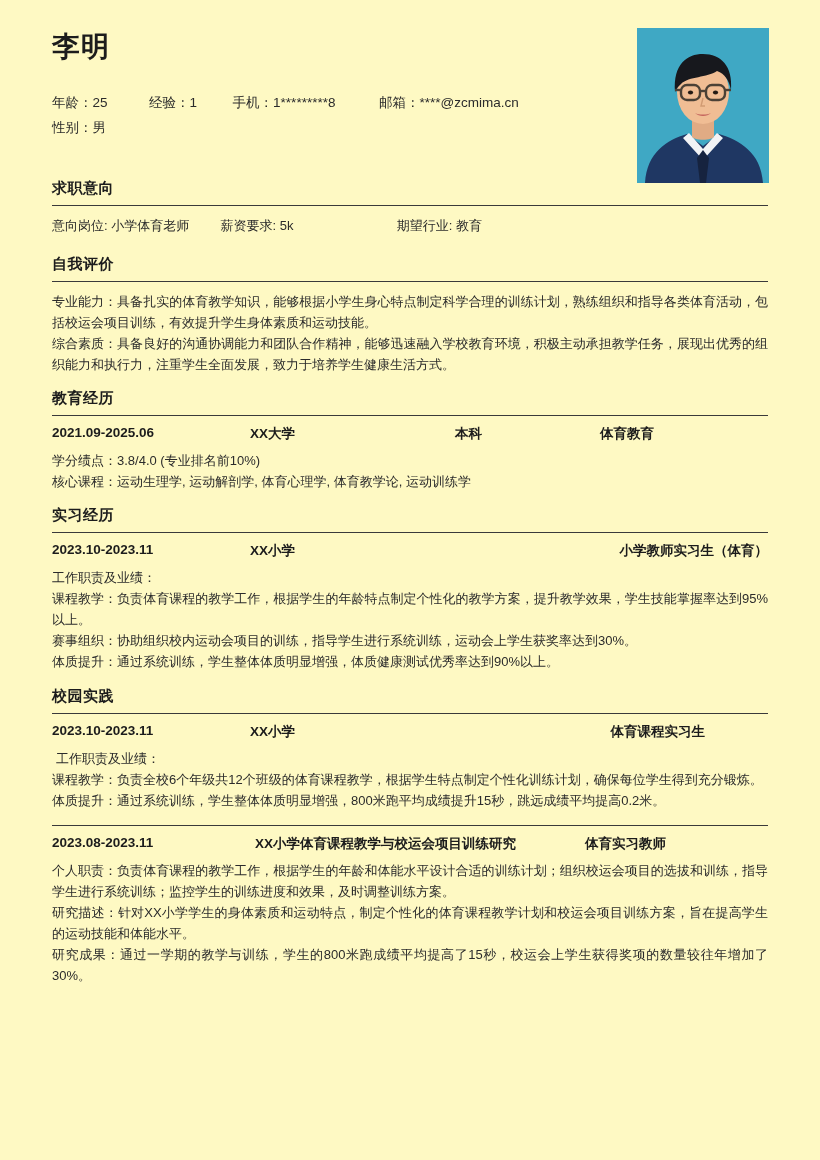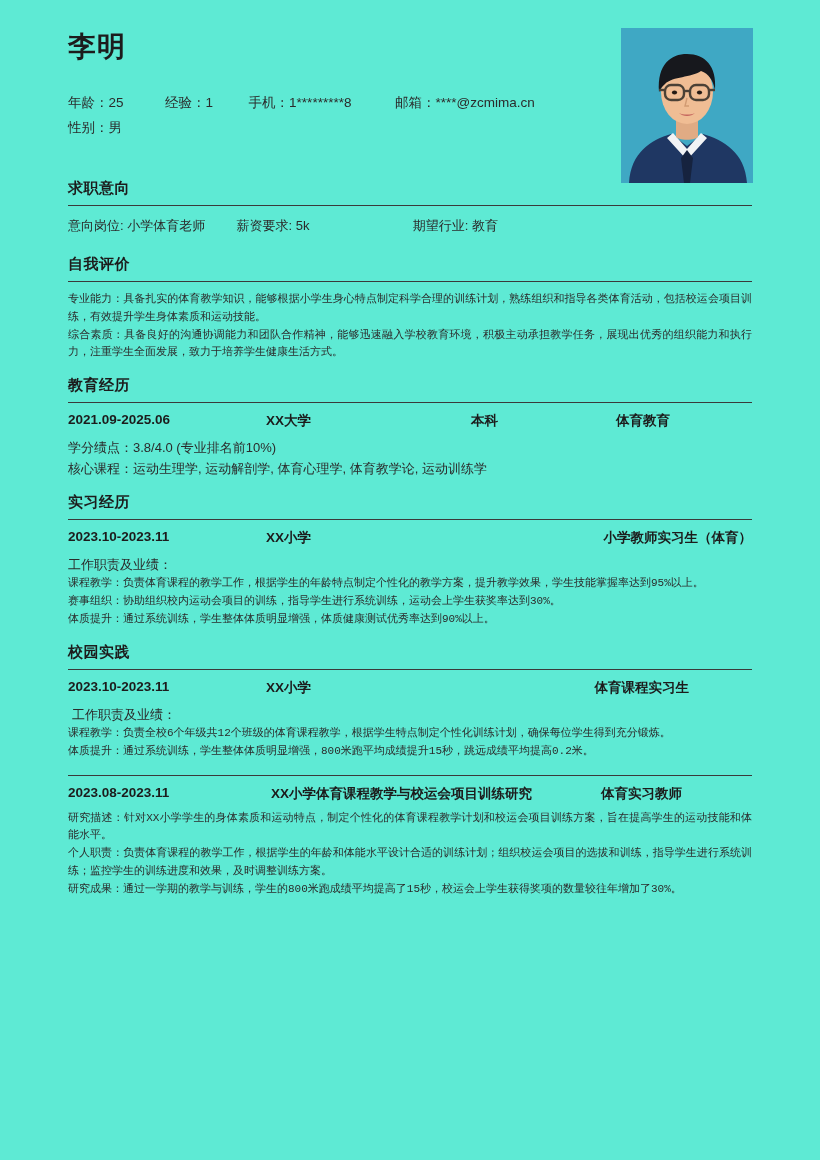--- a/index.html
+++ b/index.html
@@ -12,22 +12,22 @@
     height: 1160px;
     font-family: "Liberation Sans", "DejaVu Sans", sans-serif;
     color: #222222;
     -webkit-font-smoothing: antialiased;
   }
   .page {
     position: relative;
     width: 820px;
     height: 1160px;
     box-sizing: border-box;
-    padding: 0 68px;
-    background: #5eead4;
+    padding: 0 52px;
+    background: #fef9c3;
     overflow: hidden;
   }
 
   
   .header {
     position: relative;
     padding-top: 30px;
     height: 165px;
     box-sizing: border-box;
   }
@@ -73,26 +73,25 @@
     letter-spacing: 0.5px;
     padding-bottom: 7px;
   }
   .rule {
     border: 0;
     border-top: 1px solid #3a3a3a;
     margin: 0 0 9px 0;
     height: 0;
   }
   .para {
-    font-size: 11px;
+    font-size: 13px;
     line-height: 1.62;
     color: #2b2b2b;
     margin: 0;
     text-align: justify;
-    font-family: Liberation Mono, monospace;
   }
 
   
   .intent-row {
     font-size: 13px;
     color: #2b2b2b;
     white-space: nowrap;
     padding: 2px 0 6px 0;
   }
   .intent-gap1 { display: inline-block; width: 24px; }
@@ -243,18 +242,18 @@
     <p class="para">体质提升：通过系统训练，学生整体体质明显增强，800米跑平均成绩提升15秒，跳远成绩平均提高0.2米。</p>
   </div>
 
   <div class="section">
     <hr class="rule">
     <div class="entry-row">
       <span class="c-date">2023.08-2023.11</span>
       <span class="c-proj">XX小学体育课程教学与校运会项目训练研究</span>
       <span class="c-role-mid">体育实习教师</span>
     </div>
+    <p class="para">个人职责：负责体育课程的教学工作，根据学生的年龄和体能水平设计合适的训练计划；组织校运会项目的选拔和训练，指导学生进行系统训练；监控学生的训练进度和效果，及时调整训练方案。</p>
     <p class="para">研究描述：针对XX小学学生的身体素质和运动特点，制定个性化的体育课程教学计划和校运会项目训练方案，旨在提高学生的运动技能和体能水平。</p>
-    <p class="para">个人职责：负责体育课程的教学工作，根据学生的年龄和体能水平设计合适的训练计划；组织校运会项目的选拔和训练，指导学生进行系统训练；监控学生的训练进度和效果，及时调整训练方案。</p>
     <p class="para">研究成果：通过一学期的教学与训练，学生的800米跑成绩平均提高了15秒，校运会上学生获得奖项的数量较往年增加了30%。</p>
   </div>
 
 </div>
 
 </body></html>

